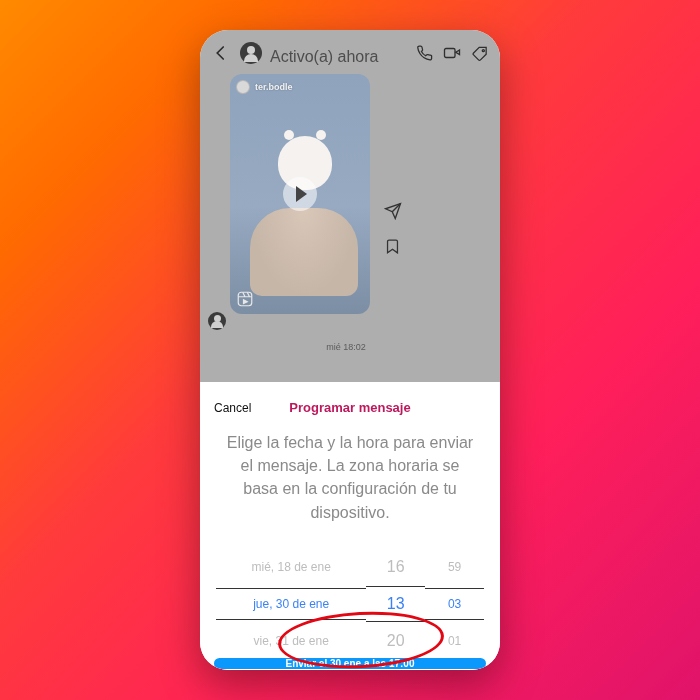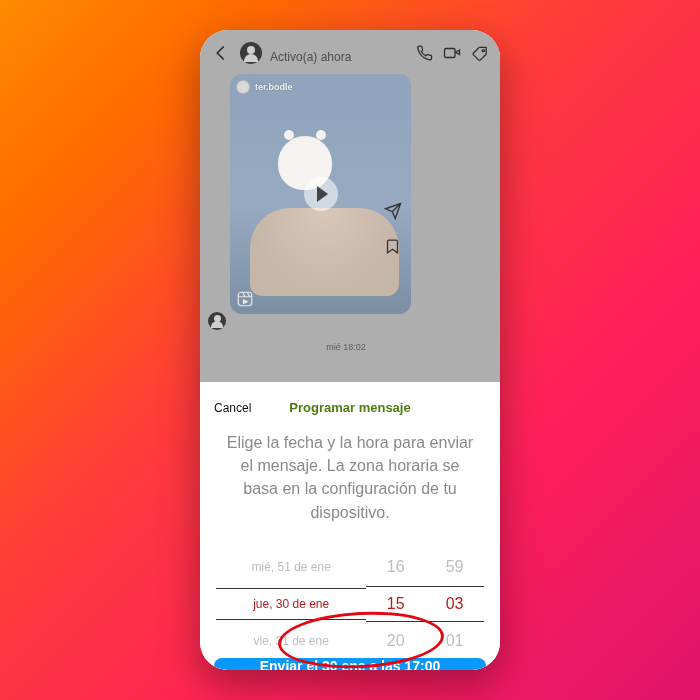--- a/index.html
+++ b/index.html
@@ -21,28 +21,28 @@
     padding:6px 10px 0 10px;
   }
   .chat::after{ 
     content:""; position:absolute; inset:0; background:rgba(0,0,0,0.06);
   }
   .chat-header{ display:flex; align-items:center; gap:8px; height:34px; position:relative; z-index:2;}
   .back{ width:22px; color:#2b2b2b; display:flex; align-items:center; justify-content:center;}
   .avatar{ width:22px; height:22px; border-radius:50%; background:#3b3b3b; position:relative;}
   .avatar::before{content:""; position:absolute; width:8px; height:8px; background:#d0d0d0; border-radius:50%; top:4px; left:7px;}
   .avatar::after{content:""; position:absolute; width:14px; height:8px; background:#d0d0d0; border-radius:8px 8px 0 0; top:12px; left:4px;}
-  .status{ font-size:12px; color:#4d4d4d;margin-top:7px; }
+  .status{ font-size:16px; color:#4d4d4d;margin-top:7px; }
   .spacer{flex:1;}
   .hicon{ width:20px; height:20px; color:#2f2f2f; display:flex; align-items:center; justify-content:center;}
   
   .reel{
     position:relative; z-index:2;
     margin:4px 0 0 20px;
-    width:181px; height:240px;
+    width:140px; height:240px;
     background:linear-gradient(180deg,#8fa3bd 0%, #97aac1 55%, #7c8ea4 100%);
     border-radius:12px;
     overflow:hidden;
   }
   .reel-top{position:absolute; top:6px; left:6px; display:flex; align-items:center; gap:5px;}
   .reel-avatar{width:14px;height:14px;border-radius:50%;background:#d9d9d9;border:1px solid rgba(0,0,0,0.15);}
   .reel-user{font-size:9px;color:#f1f1f1;font-weight:600; text-shadow:0 0 2px rgba(0,0,0,0.3);}
   .play{ position:absolute; top:50%; left:50%; transform:translate(-50%,-50%); width:34px; height:34px;
          background:rgba(255,255,255,0.55); border-radius:50%;}
   .play::after{content:"";position:absolute;left:13px;top:9px; border-left:11px solid #444;
@@ -62,35 +62,35 @@
   
   .sheet{
     position:absolute; left:0; right:0; bottom:0; top:352px;
     background:#fff; border-radius:14px 14px 0 0;
     display:flex; flex-direction:column;
     padding:8px 14px 12px 14px;
   }
   .handle{width:34px;height:4px;background:#cfcfcf;border-radius:3px;margin:0 auto 10px;}
   .sheet-head{display:flex;align-items:center;justify-content:center;position:relative;height:24px;}
   .cancel{position:absolute;left:0;font-size:12px;color:#111;}
-  .title{font-size:13px;font-weight:600;color:#4d7c0f;}
+  .title{font-size:13px;font-weight:600;color:#be185d;}
   .desc{font-size:16px;color:#8a8a8a;text-align:center;margin:16px 8px 0 8px;line-height:1.45;}
   .picker{margin:26px 2px 0 2px;}
   .prow{display:flex;align-items:center;height:34px;}
   .pdate{flex:1.15;text-align:center;font-size:12px;}
   .ph{flex:0.45;text-align:center;font-size:16px;}
-  .pm{flex:0.45;text-align:center;font-size:16px;}
+  .pm{flex:0.45;text-align:center;font-size:12px;}
   .faded{color:#bdbdbd;}
-  .sel{color:#b91c1c;font-weight:500;}
+  .sel{color:#3b82f6;font-weight:500;}
   .sel .pdate,.sel .ph,.sel .pm{border-top:1px solid #333;border-bottom:1px solid #333;padding:8px 0;}
   .prow.sel{height:40px;}
   .send-btn{
     margin-top:auto; height:40px; background:#0b98fc; color:#fff;
     border-radius:8px; display:flex; align-items:center; justify-content:center;
-    font-size:14px; font-weight:600;
+    font-size:10px; font-weight:600;
   }
   
   .anno{
     position:absolute; left:78px; bottom:2px; width:166px; height:56px;
     border:3px solid #e30613; border-radius:50%;
     transform:rotate(-3deg);
     pointer-events:none;
   }
 </style>
 </head>
@@ -165,27 +165,27 @@
   <div class="sheet">
     <div class="handle"></div>
     <div class="sheet-head">
       <div class="cancel">Cancel</div>
       <div class="title">Programar mensaje</div>
     </div>
     <div class="desc">Elige la fecha y la hora para enviar el mensaje. La zona horaria se basa en la configuración de tu dispositivo.</div>
 
     <div class="picker">
       <div class="prow faded">
-        <div class="pdate">mié, 51 de ene</div>
+        <div class="pdate">mié, 18 de ene</div>
         <div class="ph">16</div>
         <div class="pm">59</div>
       </div>
       <div class="prow sel">
         <div class="pdate">jue, 30 de ene</div>
-        <div class="ph">15</div>
+        <div class="ph">13</div>
         <div class="pm">03</div>
       </div>
       <div class="prow faded">
         <div class="pdate">vie, 31 de ene</div>
         <div class="ph">20</div>
         <div class="pm">01</div>
       </div>
     </div>
 
     <div class="send-btn">Enviar el 30 ene a las 17:00</div>

